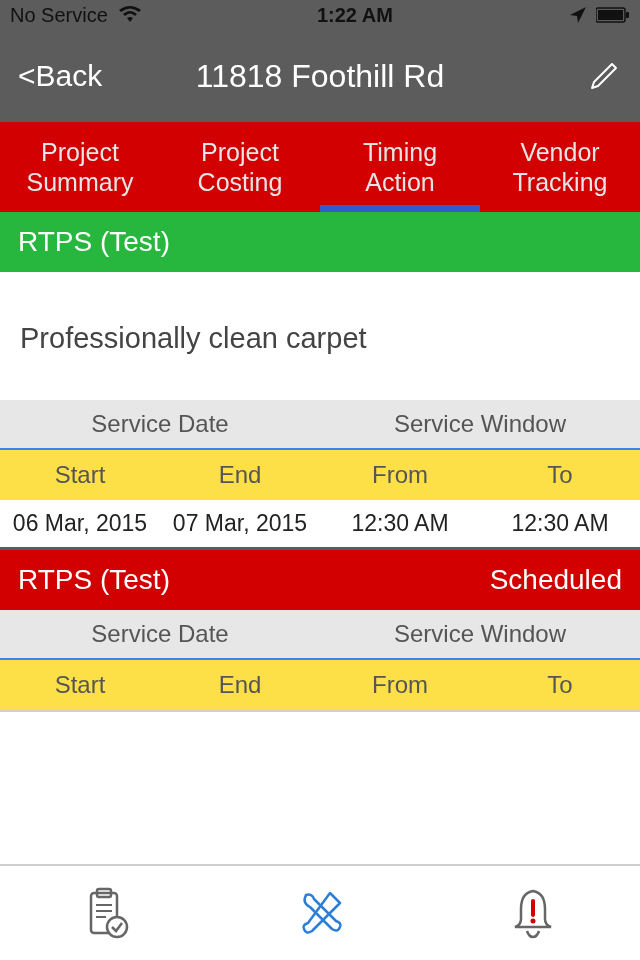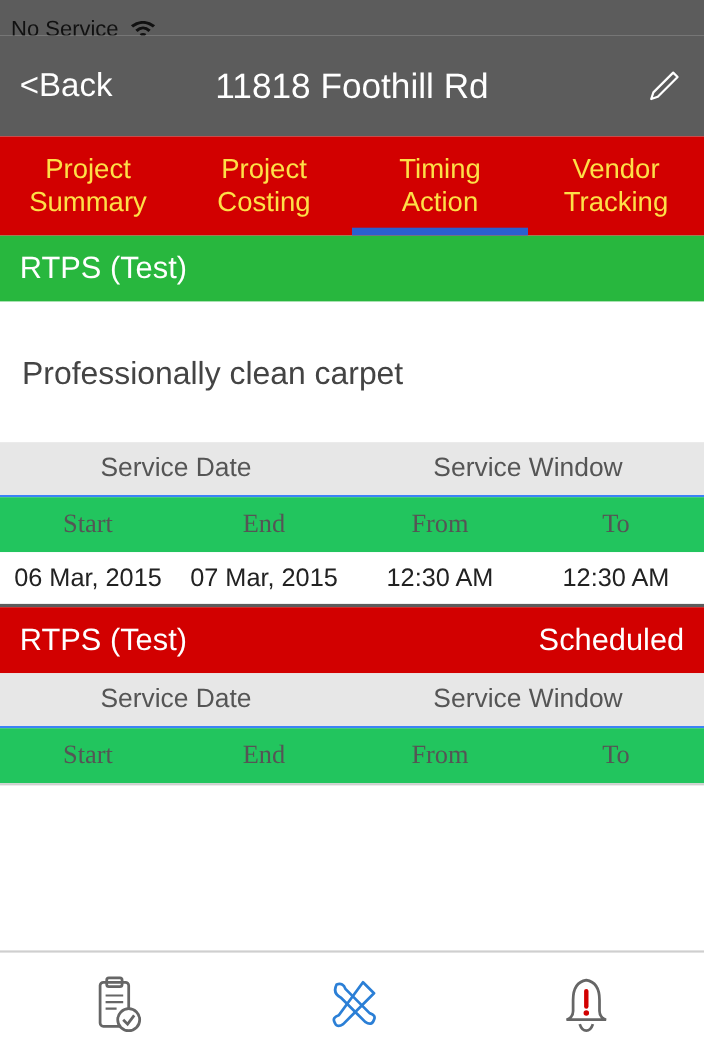--- a/index.html
+++ b/index.html
@@ -1,37 +1,37 @@
 <!DOCTYPE html>
 <html><head>
 <meta charset="utf-8">
 <style>
   * { margin: 0; padding: 0; box-sizing: border-box; }
   html, body { width: 640px; height: 960px; font-family: -apple-system, "Helvetica Neue", Arial, sans-serif; background: #fff; overflow: hidden; }
-  .status-bar { height: 30px; background: #5c5c5c; display: flex; align-items: flex-start; padding: 16px 10px; color: #111; font-size: 20px; justify-content: space-between; flex-direction: column; }
+  .status-bar { height: 30px; background: #5c5c5c; display: flex; align-items: center; padding: 6px 10px; color: #111; font-size: 20px; justify-content: space-between; }
   .status-left { display: flex; align-items: center; gap: 10px; }
   .status-right { display: flex; align-items: center; gap: 8px; }
   .nav-bar { height: 92px; background: #5c5c5c; display: flex; align-items: center; justify-content: space-between; padding: 0 18px; }
   .back-btn { color: #fff; font-size: 30px; font-weight: 300; }
   .nav-title { color: #fff; font-size: 32px; font-weight: 300; position: absolute; left: 0; right: 0; text-align: center; pointer-events: none; }
   .nav-bar { position: relative; }
   .edit-icon { color: #fff; }
   .tab-bar { height: 90px; background: #d20000; display: flex; position: relative; }
-  .tab { flex: 1; color: #fde047; font-size: 25px; font-weight: 400; text-align: center; display: flex; align-items: center; justify-content: center; line-height: 1.2; padding: 0 4px; }
+  .tab { flex: 1; color: #e5e5e5; font-size: 25px; font-weight: 400; text-align: center; display: flex; align-items: center; justify-content: center; line-height: 1.2; padding: 0 4px; }
   .tab-underline { position: absolute; bottom: 0; height: 7px; background: #2b5fcf; }
   .section-header { height: 60px; display: flex; align-items: center; justify-content: space-between; padding: 0 18px; font-size: 28px; color: #fff; }
   .section-green { background: #28b73e; }
   .section-red { background: #d20000; }
   .task-block { padding: 0 0 0 0; }
   .task-title { font-size: 29px; color: #444; font-weight: 400; padding: 50px 20px 45px 20px; }
   .table-row { display: flex; height: 50px; }
   .table-row .cell { flex: 1; display: flex; align-items: center; justify-content: center; font-size: 24px; color: #555; }
   .tr-header1 { background: #e7e7e7; border-bottom: 2px solid #3b82f6; }
   .tr-header1 .cell { color: #555; }
-  .tr-header2 { background: #22c55e; font-family: Liberation Serif, serif; }
+  .tr-header2 { background: #fde047; }
   .tr-data { background: #fff; border-bottom: 3px solid #5c5c5c; }
   .tr-data .cell { color: #222; font-size: 23px; }
   .thin-divider { height: 2px; background: #cfcfcf; }
   .bottom-bar { position: absolute; bottom: 0; left: 0; right: 0; height: 96px; border-top: 2px solid #cfcfcf; background: #fff; display: flex; align-items: center; justify-content: space-around; }
   .bottom-item { width: 70px; height: 70px; display: flex; align-items: center; justify-content: center; }
   svg { display: block; }
 </style>
 </head>
 <body>
 

